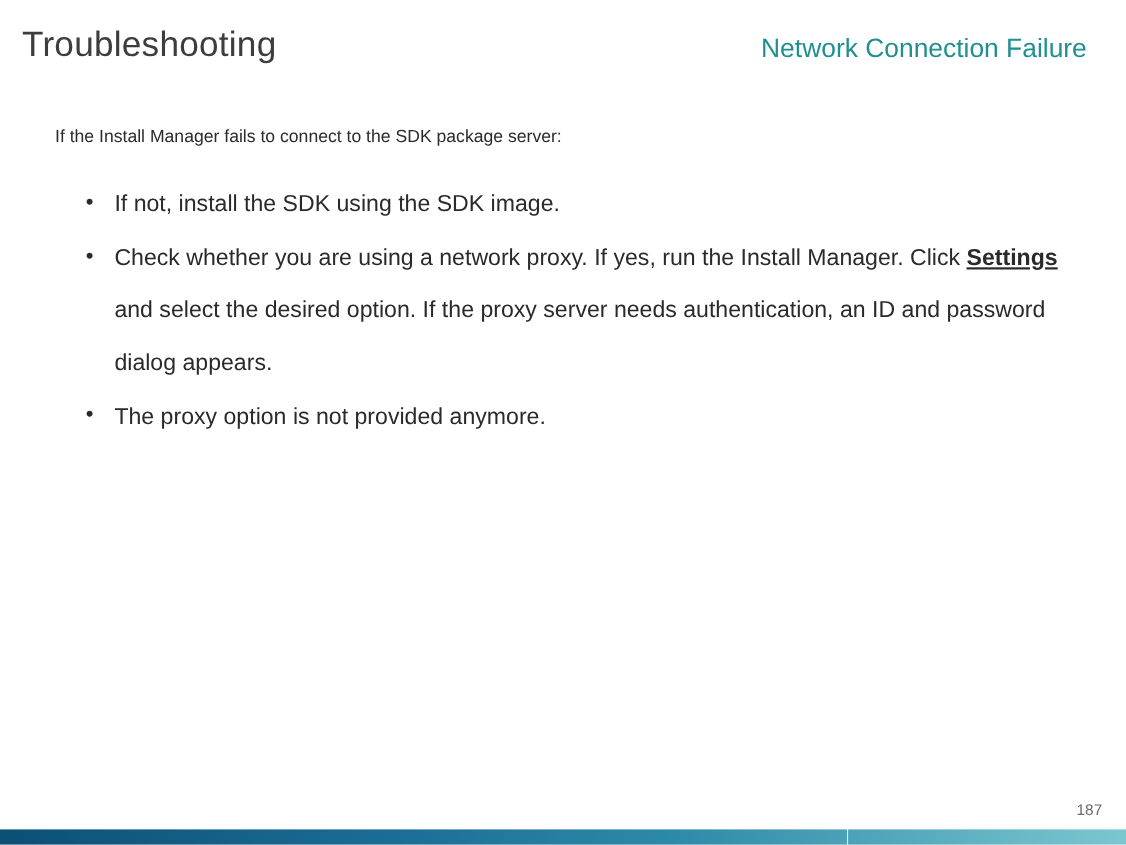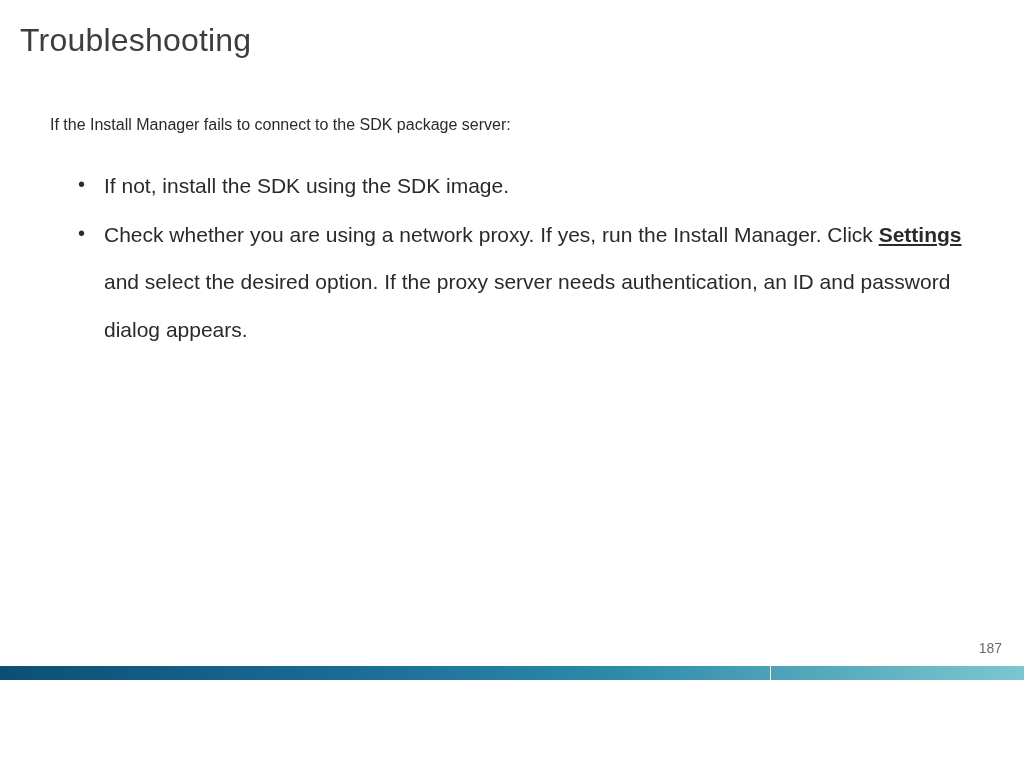--- a/index.html
+++ b/index.html
@@ -1,48 +1,52 @@
 <!DOCTYPE html>
 <html><head>
 <meta charset="utf-8">
 <style>
   * { margin: 0; padding: 0; box-sizing: border-box; }
   html, body { width: 1024px; height: 768px; background: #ffffff; font-family: Arial, Helvetica, sans-serif; color: #2b2b2b; }
-  .page { position: relative; width: 1024px; height: 680px; }
+  .page { position: relative; width: 1024px; height: 768px; }
   .header { display: flex; justify-content: space-between; align-items: flex-end; padding: 22px 36px 0 20px; }
   .h-title { font-size: 32px; font-weight: 400; color: #3d3d3d; letter-spacing: 0.2px; }
   .h-sub { font-size: 24px; font-weight: 400; color: #1f8f8f; }
   .body { padding: 56px 44px 0 50px; }
   .lead { font-size: 16px; line-height: 1.3; margin-bottom: 26px; color: #2a2a2a; }
   .bullets { list-style: none; padding-left: 28px; }
   .bullets li { position: relative; font-size: 21px; line-height: 2.25; padding-left: 26px; margin-bottom: 2px; color: #2a2a2a; }
   .bullets li::before { content: "•"; position: absolute; left: 0; top: 0; font-size: 20px; }
   .bold { font-weight: 700; text-decoration: underline; }
   .footer-bar { position: absolute; left: 0; bottom: 0; width: 1024px; height: 14px; background: linear-gradient(90deg, #0c4f75 0%, #1b6d97 35%, #2e8aa9 60%, #7bc7cf 100%); }
   .footer-tick { position: absolute; bottom: 0; left: 770px; width: 1px; height: 16px; background: #ffffff; opacity: 0.85; }
   .page-num { position: absolute; right: 22px; bottom: 24px; font-size: 14px; color: #6b6b6b; }
 </style>
 </head>
 <body>
 
 <div class="page">
 
   <div class="header">
     <div class="h-title">Troubleshooting</div>
+    <div class="h-sub">Network Connection Failure</div>
   </div>
 
   <div class="body">
     <div class="lead">If the Install Manager fails to connect to the SDK package server:</div>
 
     <ul class="bullets">
       <li>
         <span>If not, install the SDK using the SDK image.</span>
       </li>
       <li>
         <span>Check whether you are using a network proxy. If yes, run the Install Manager. Click </span><span class="bold">Settings</span><span> and select the desired option. If the proxy server needs authentication, an ID and password dialog appears.</span>
       </li>
+      <li>
+        <span>The proxy option is not provided anymore.</span>
+      </li>
     </ul>
   </div>
 
   <div class="page-num">187</div>
   <div class="footer-bar"></div>
   <div class="footer-tick"></div>
 </div>
 
 </body></html>

